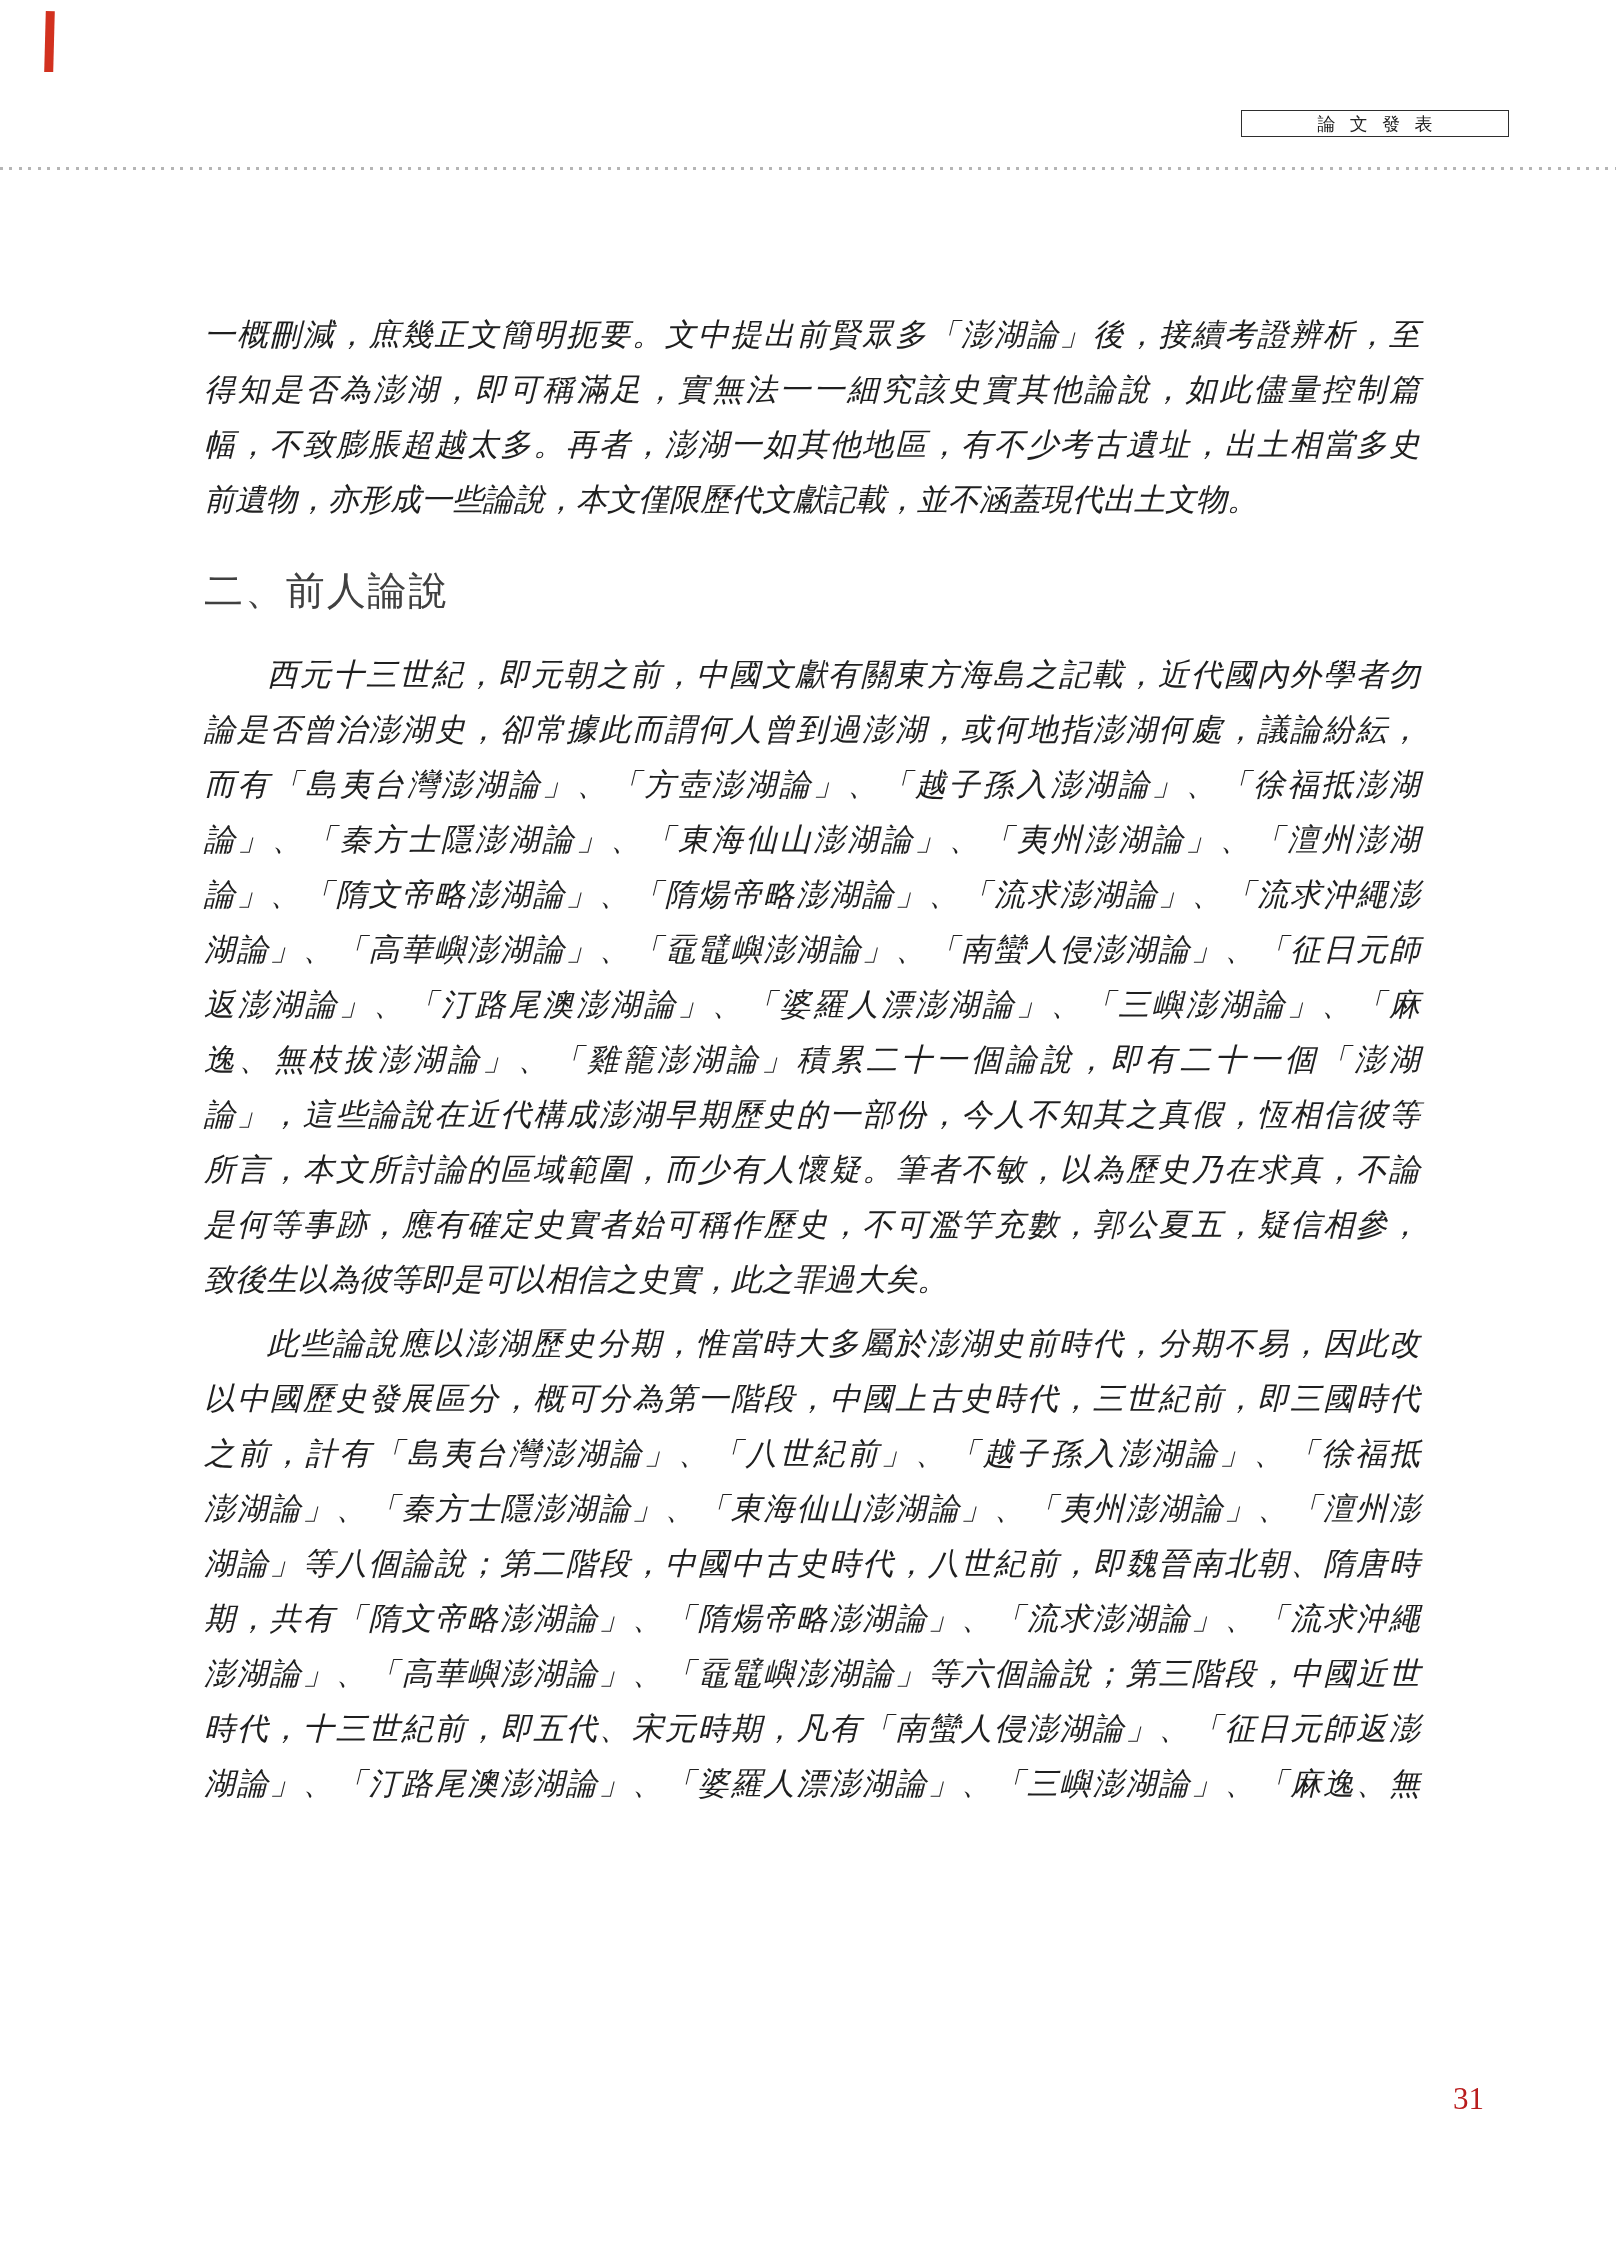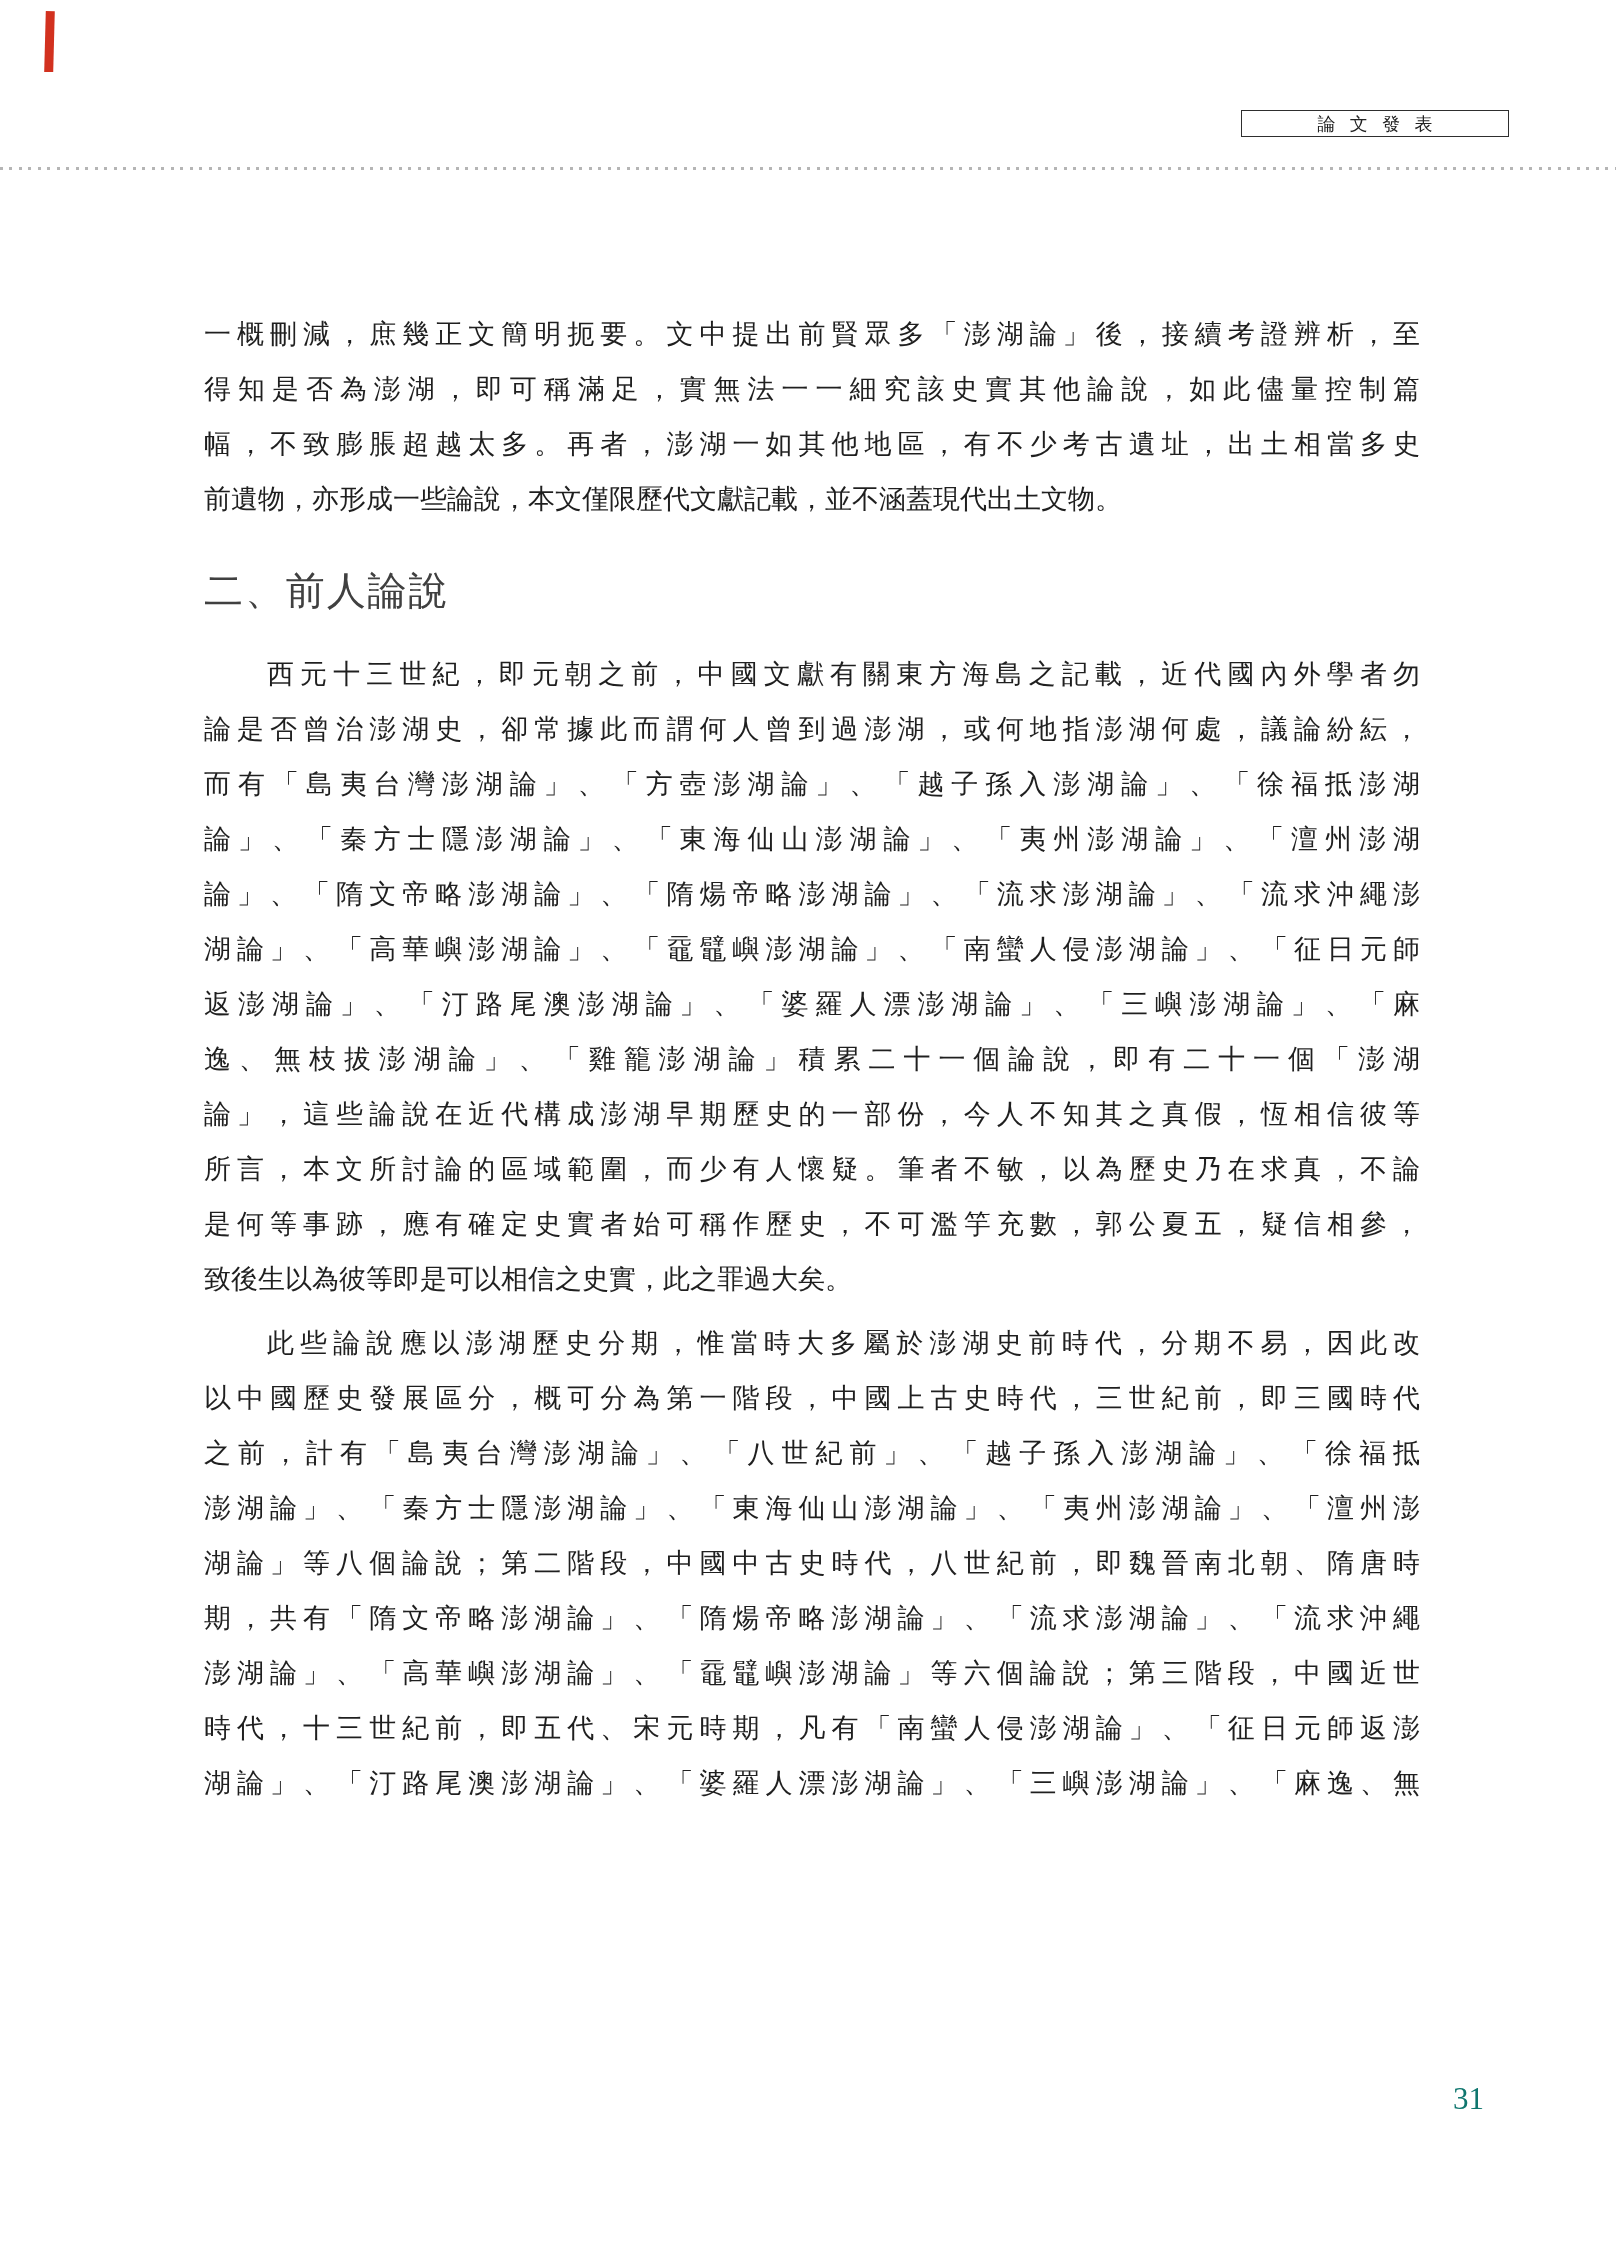--- a/index.html
+++ b/index.html
@@ -41,44 +41,45 @@
     background-image: repeating-linear-gradient(to right, #b5b5b5 0 2.9px, transparent 2.9px 9.5px);
   }
   .doc-body {
     position: absolute;
     left: 204px; top: 307px;
     width: 1216px;
   }
   .para { margin: 0; }
   .para.gap-before { margin-top: 9.5px; }
   .line {
-    font-size: 27px;
+    font-size: 31px;
     line-height: 55px;
     height: 55px;
     white-space: nowrap;
     text-align: justify;
     text-align-last: justify;
     color: #1f1f1f;
+    font-style: italic;
   }
   .line.indent { text-indent: 63px; }
   .line.para-end { text-align-last: left; }
   h2.sec-heading {
     font-family: "Liberation Sans", "DejaVu Sans", sans-serif;
     font-size: 39px;
     font-weight: 400;
     color: #404040;
     line-height: 55px;
     margin: 36px 0 28.5px 0;
     letter-spacing: 1.9px;
   }
   .page-number {
     position: absolute;
     left: 1453px; top: 2081px;
     font-size: 31px;
-    color: #0f766e;
+    color: #b91c1c;
     font-family: "Liberation Serif", "DejaVu Serif", serif;
   }
 </style>
 </head>
 <body>
 
 <div class="red-mark"></div>
 
 <div class="header-box">
   <span class="title">論文發表</span>

